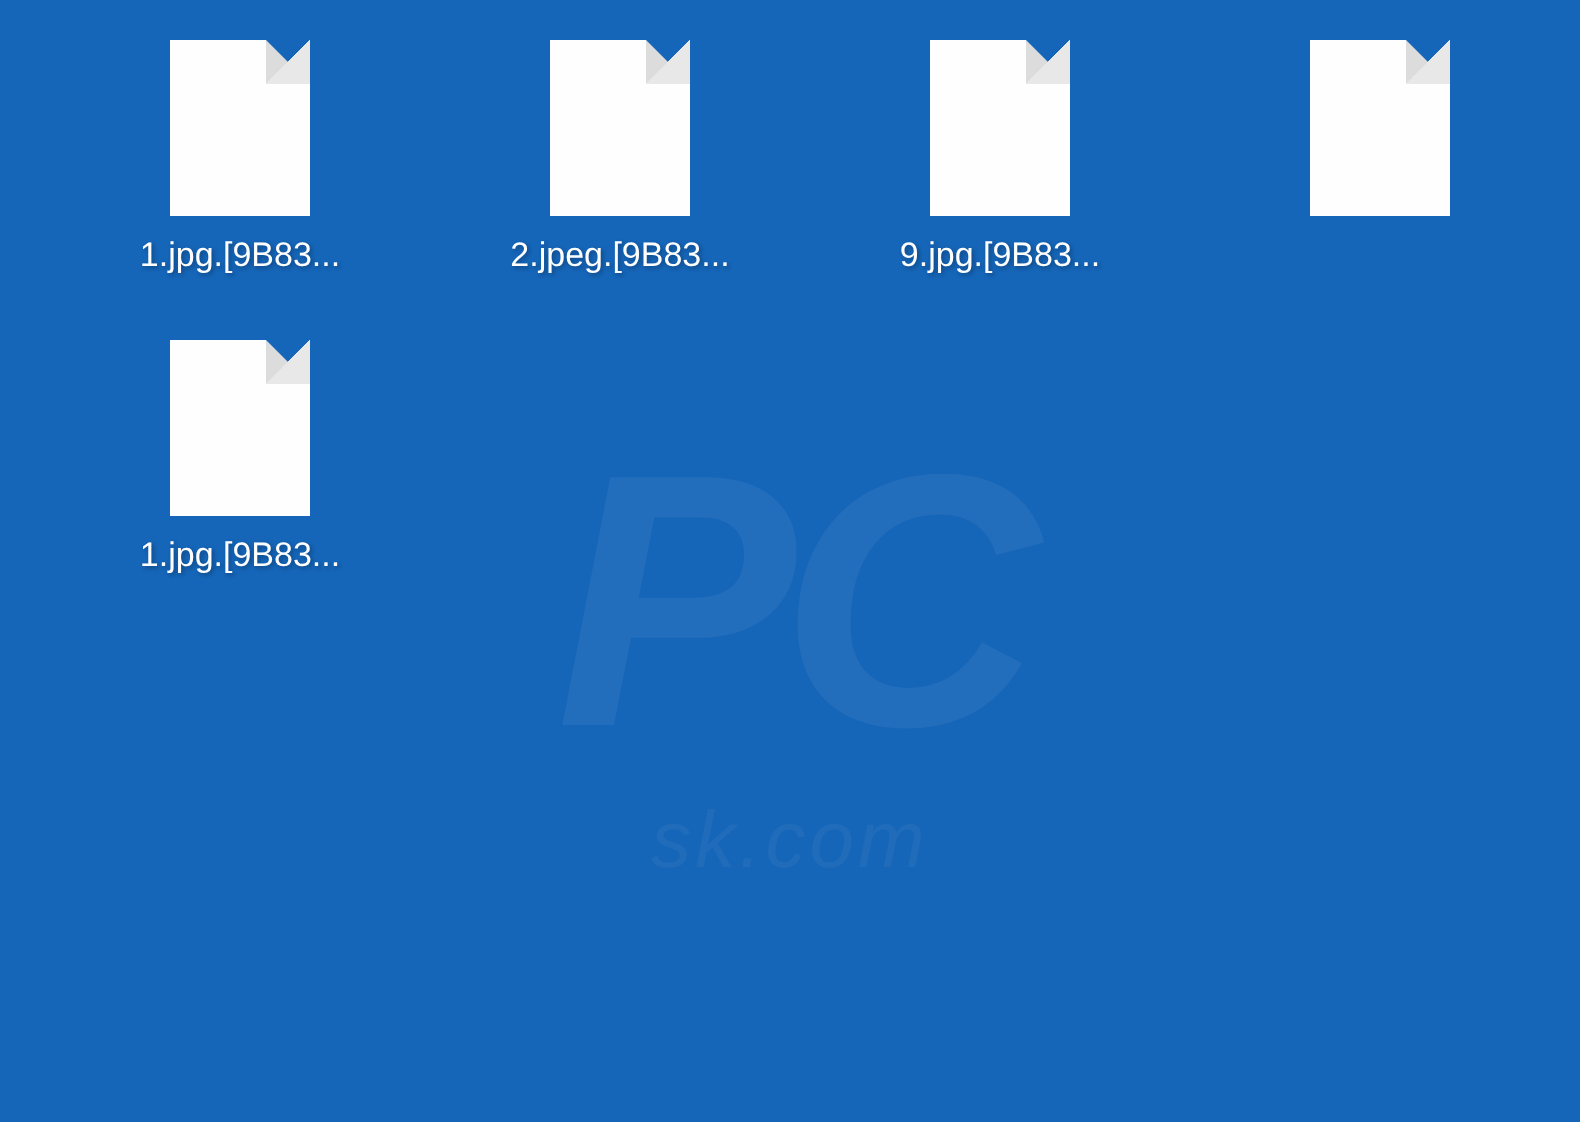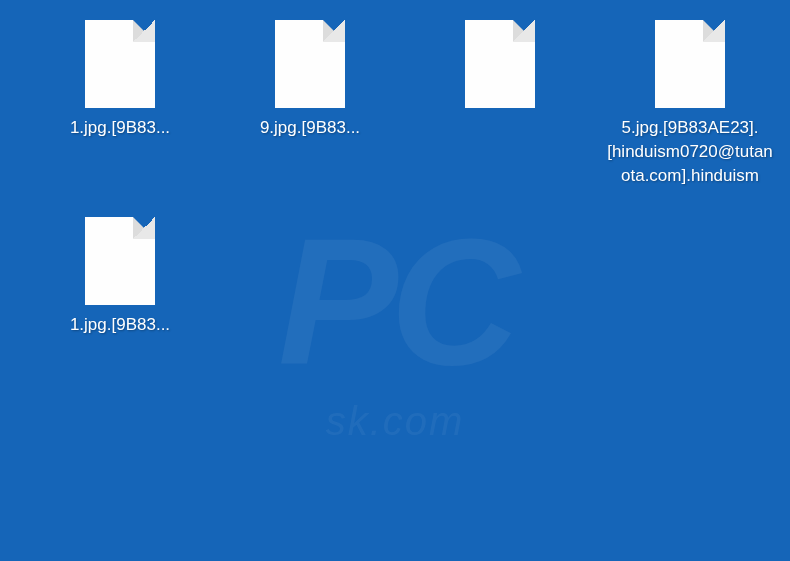--- a/index.html
+++ b/index.html
@@ -149,32 +149,32 @@
   <div class="file-item">
     <div class="file-icon">
       <div class="file-icon-blank"></div>
     </div>
     <div class="file-label">1.jpg.[9B83...</div>
   </div>
   <div class="file-item">
     <div class="file-icon">
       <div class="file-icon-blank"></div>
     </div>
+    <div class="file-label">2.jpeg.[9B83...</div>
+  </div>
+  <div class="file-item">
+    <div class="file-icon">
+      <div class="file-icon-blank"></div>
+    </div>
     <div class="file-label">9.jpg.[9B83...</div>
   </div>
   <div class="file-item">
     <div class="file-icon">
       <div class="file-icon-blank"></div>
     </div>
   </div>
   <div class="file-item">
     <div class="file-icon">
       <div class="file-icon-blank"></div>
     </div>
-    <div class="file-label">5.jpg.[9B83AE23].[hinduism0720@tutanota.com].hinduism</div>
-  </div>
-  <div class="file-item">
-    <div class="file-icon">
-      <div class="file-icon-blank"></div>
-    </div>
     <div class="file-label">1.jpg.[9B83...</div>
   </div>
 </div>
 
 </body></html>

